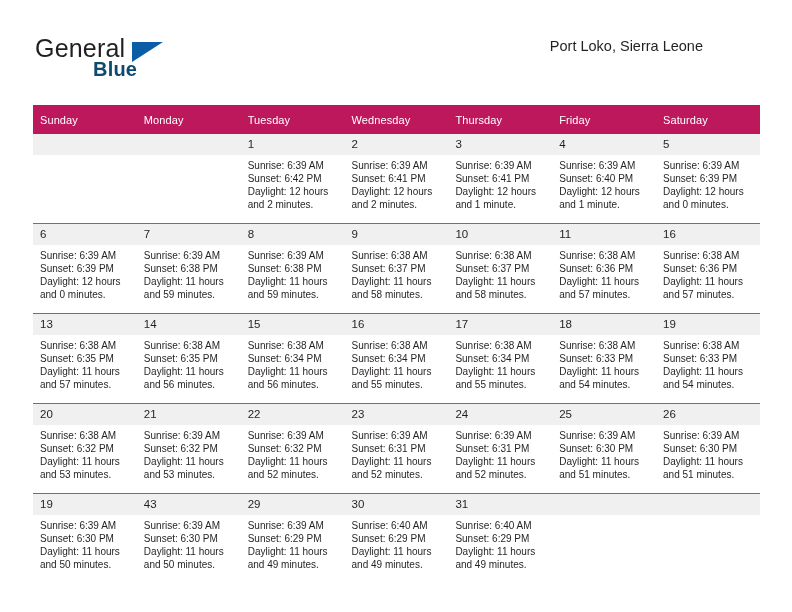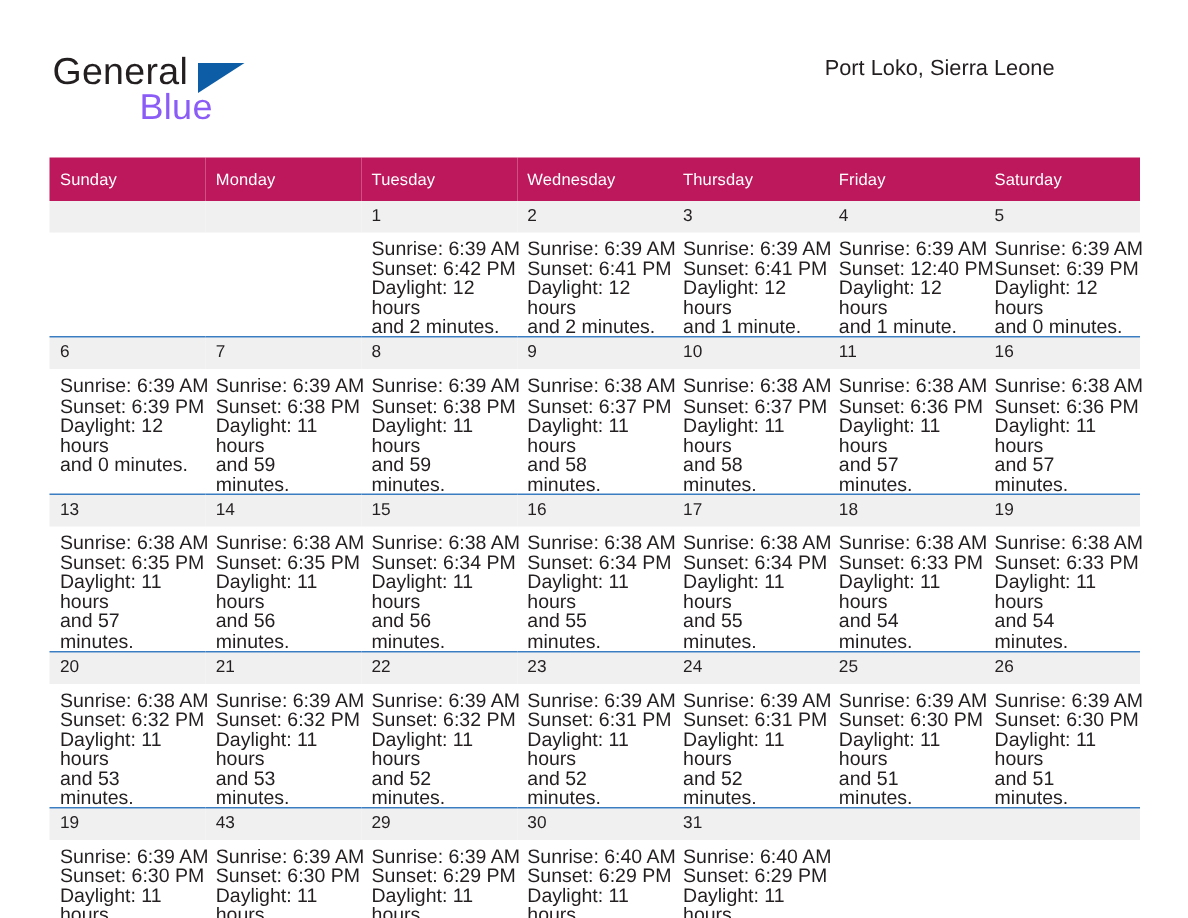--- a/index.html
+++ b/index.html
@@ -45,25 +45,25 @@
     font-size: 25px;
     letter-spacing: 0.2px;
     color: #231f20;
     font-family: "Liberation Sans", sans-serif;
     font-weight: 400;
   }
   .brand-blue {
     position: absolute;
     left: 60px;
     top: 30px;
-    font-size: 24px;
+    font-size: 20px;
     letter-spacing: 0.2px;
-    color: #8b5cf6;
+    color: #0c4a6e;
     font-family: "Liberation Sans", sans-serif;
-    font-weight: 400;
+    font-weight: 700;
   }
   .brand-triangle {
     position: absolute;
     left: 99px;
     top: 14px;
     width: 0;
     height: 0;
     border-left: 31px solid #0d5ca6;
     border-bottom: 20px solid transparent;
   }
@@ -136,21 +136,21 @@
   .daynum.empty {
     background: #f0f0f0;
     color: transparent;
   }
   .cell-empty .daynum {
     background: #f0f0f0;
   }
 
   .details {
     padding: 4px 6px 0 7px;
-    font-size: 13px;
+    font-size: 10px;
     line-height: 13.1px;
     color: #231f20;
   }
   .details div {
     white-space: nowrap;
   }
   .details .daylight-line {
     white-space: normal;
   }
 </style>
@@ -217,21 +217,21 @@
               <div>Sunrise: 6:39 AM</div>
               <div>Sunset: 6:41 PM</div>
               <div class="daylight-line">Daylight: 12 hours</div>
               <div class="daylight-line">and 1 minute.</div>
             </div>
           </td>
           <td>
             <div class="daynum">4</div>
             <div class="details">
               <div>Sunrise: 6:39 AM</div>
-              <div>Sunset: 12:40 PM</div>
+              <div>Sunset: 6:40 PM</div>
               <div class="daylight-line">Daylight: 12 hours</div>
               <div class="daylight-line">and 1 minute.</div>
             </div>
           </td>
           <td>
             <div class="daynum">5</div>
             <div class="details">
               <div>Sunrise: 6:39 AM</div>
               <div>Sunset: 6:39 PM</div>
               <div class="daylight-line">Daylight: 12 hours</div>

